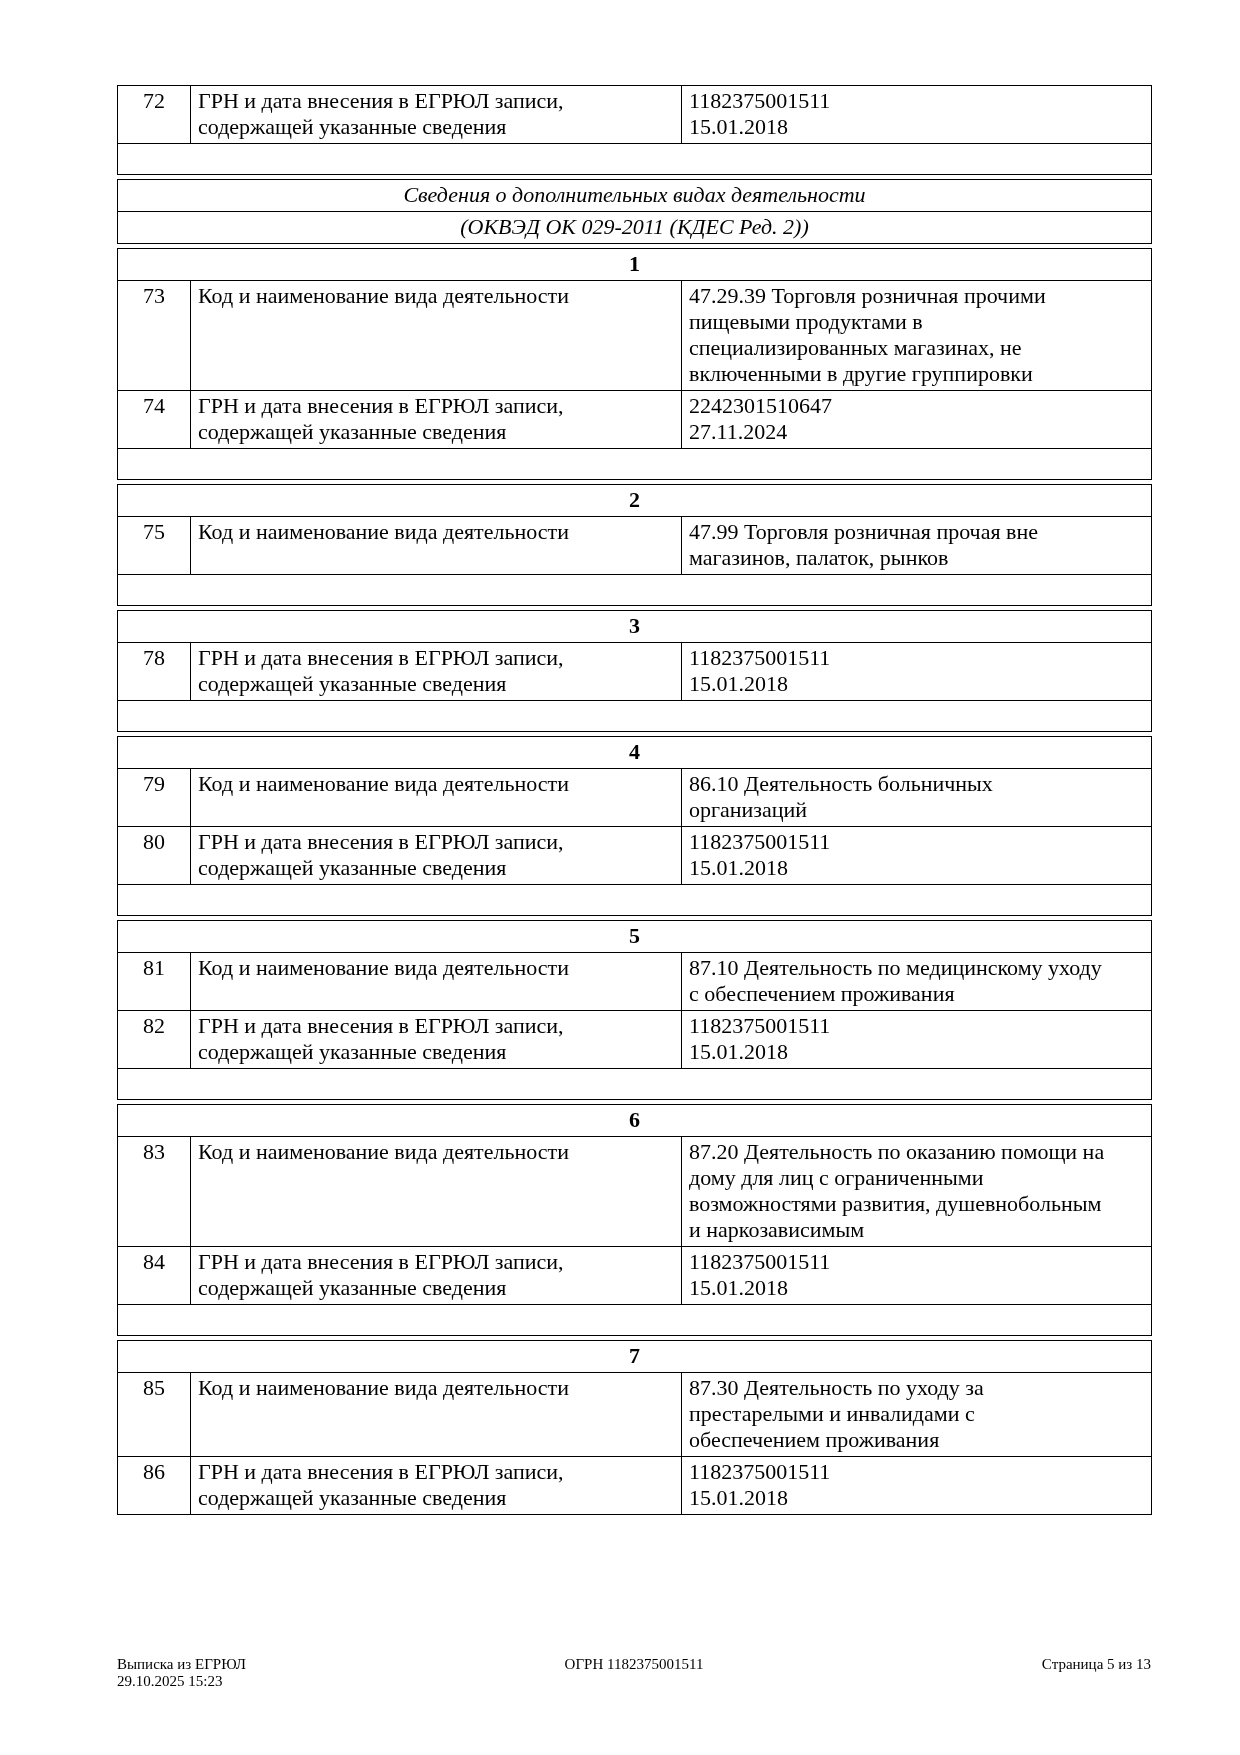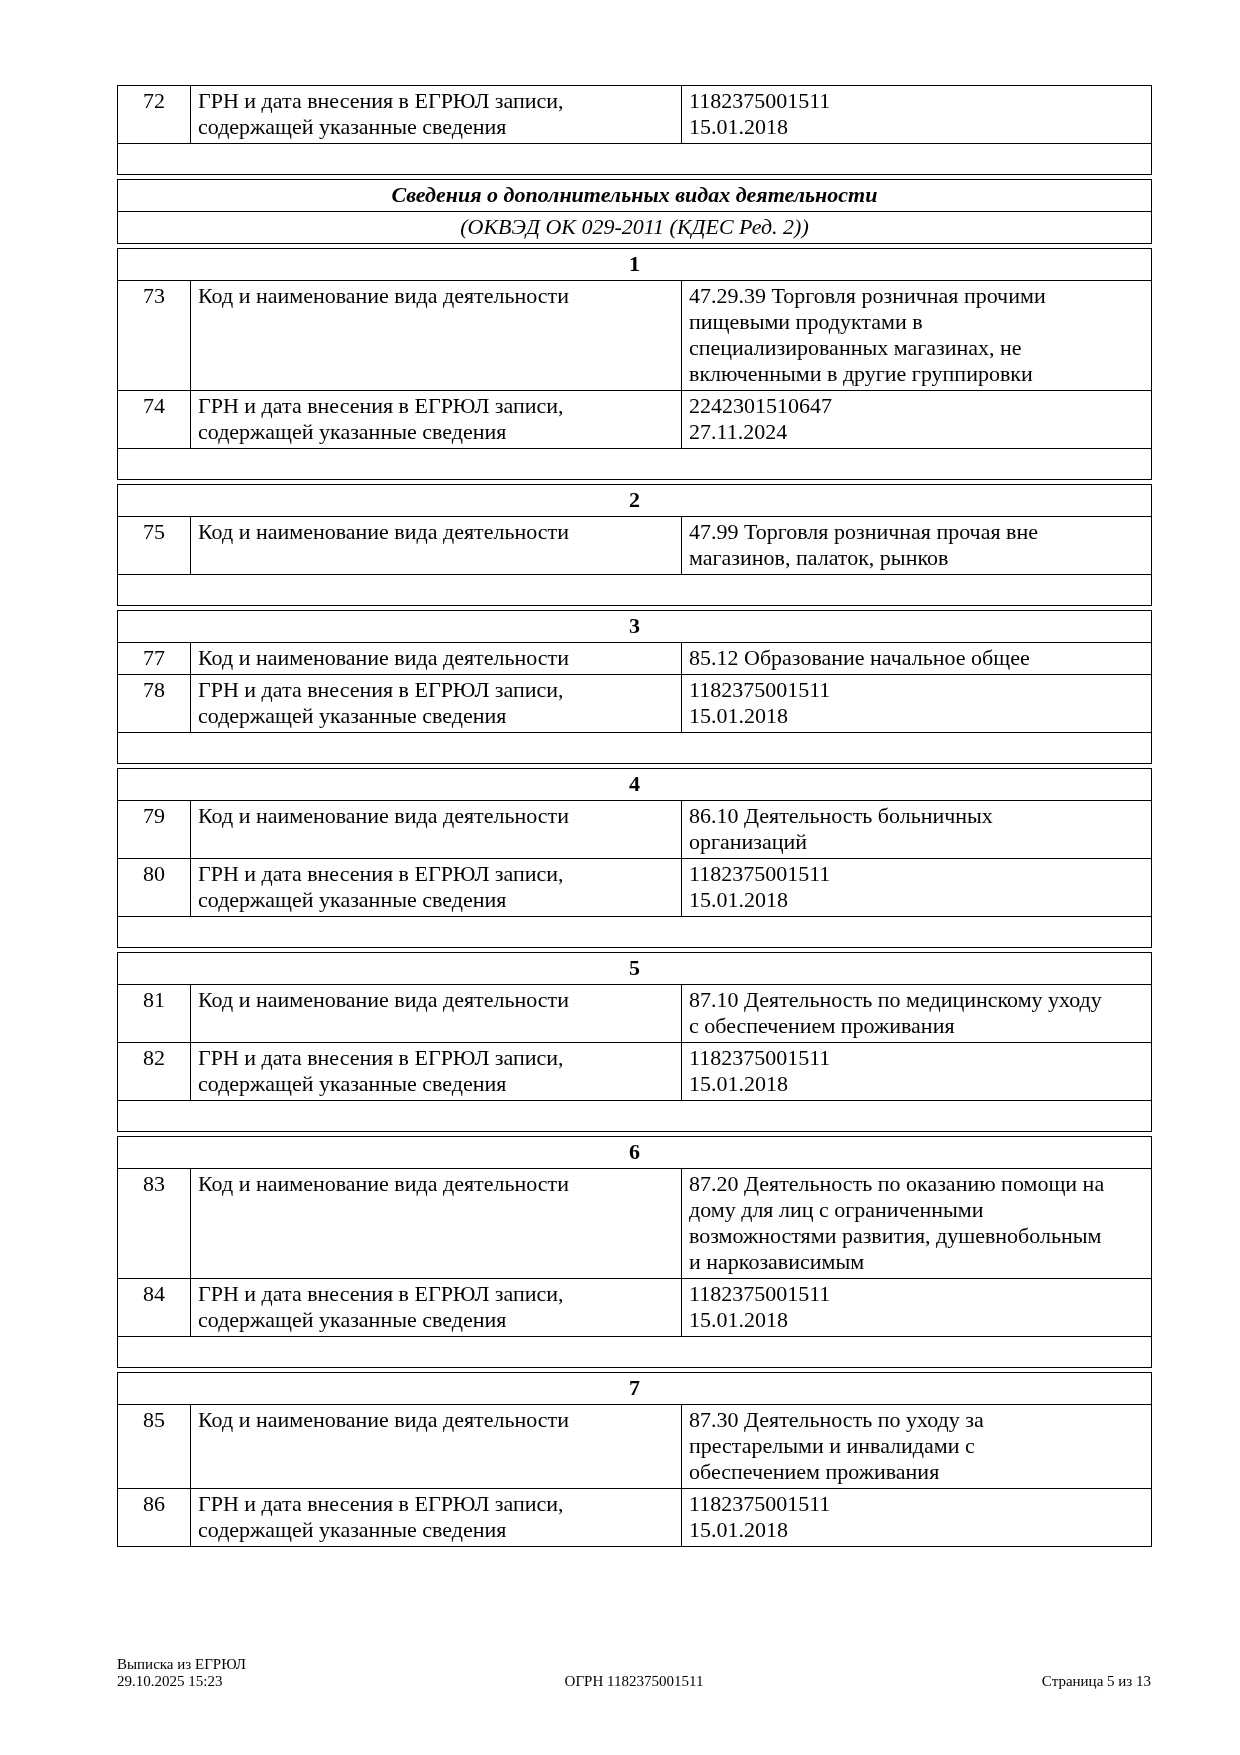--- a/index.html
+++ b/index.html
@@ -17,25 +17,25 @@
     border:1.5px solid #000000;
     vertical-align:top;
     font-size:22px;line-height:26px;
     padding:2px 7px 3px 7px;
     overflow:hidden;
   }
   td.num{text-align:center;padding-left:2px;padding-right:2px;}
   td.lbl,td.val{white-space:pre-line;}
   td.secnum{text-align:center;font-weight:bold;padding-top:2px;padding-bottom:3px;}
   tr.sp td{height:30px;padding:0;}
-  td.title{font-weight:bold;font-style:italic;text-align:center;padding:1px 4px;}
+  td.title{font-weight:normal;font-style:italic;text-align:center;padding:1px 4px;}
   td.subtitle{font-style:italic;text-align:center;padding:2px 4px 3px 4px;}
   .footer{
     position:absolute;left:117px;top:1656px;width:1034px;
-    display:flex;align-items:flex-end;
+    display:flex;align-items:flex-start;
     font-size:15px;line-height:17px;
   }
   .f-left{flex:1;text-align:left;}
   .f-center{flex:none;text-align:center;}
   .f-right{flex:1;text-align:right;}
 </style>
 </head>
 <body>
 
 <div class="doc">
@@ -128,25 +128,20 @@
   <table class="blk">
     <colgroup>
         <col style="width:73px">
         <col style="width:491px">
         <col style="width:470px">
       </colgroup>
     <tbody>
         <tr>
           <td class="secnum" colspan="3">3</td>
         </tr>
-    <tr>
-      <td class="num">77</td>
-      <td class="lbl">Код и наименование вида деятельности</td>
-      <td class="val">85.12 Образование начальное общее</td>
-    </tr>
     <tr>
       <td class="num">78</td>
       <td class="lbl">ГРН и дата внесения в ЕГРЮЛ записи,
 содержащей указанные сведения</td>
       <td class="val"><div>1182375001511</div><div>15.01.2018</div></td>
     </tr>
     <tr class="sp">
           <td colspan="3"></td>
         </tr>
   </tbody>

